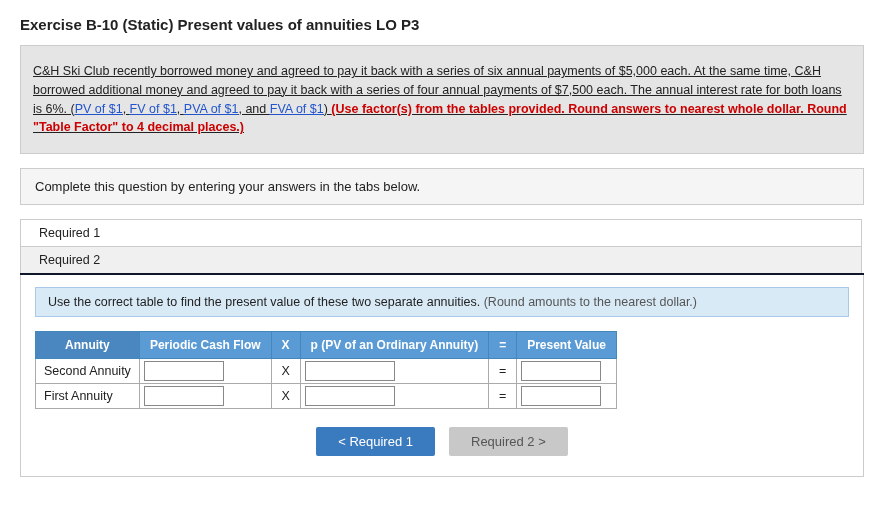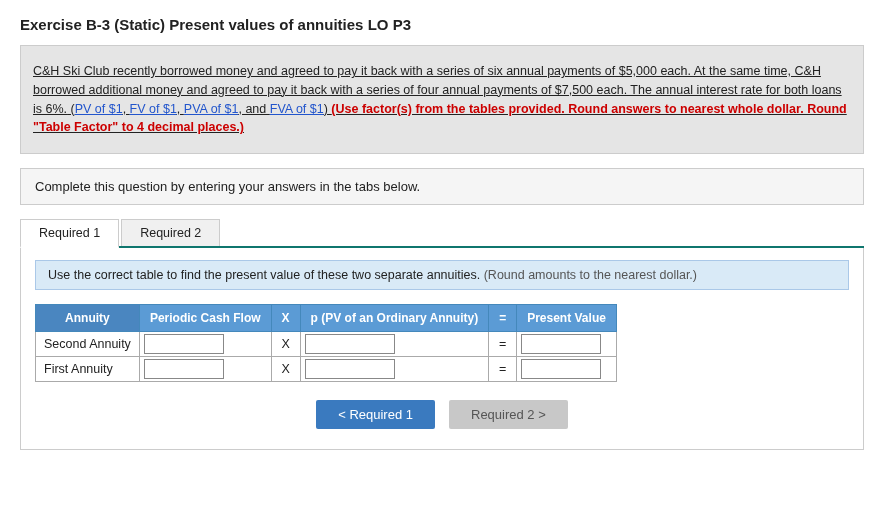--- a/index.html
+++ b/index.html
@@ -37,22 +37,23 @@
     .instruction-box {
       background: #f5f5f5;
       border: 1px solid #ccc;
       padding: 10px 14px;
       margin-bottom: 14px;
       font-size: 13px;
       font-weight: normal;
     }
     .tabs-row {
       display: flex;
-      border-bottom: 2px solid #0f766e;
+      border-bottom: 2px solid #0f172a;
       margin-bottom: 0;
+      flex-direction: column;
     }
     .tab {
       padding: 6px 18px;
       border: 1px solid #ccc;
       border-bottom: none;
       background: #f0f0f0;
       cursor: pointer;
       font-size: 12.5px;
       margin-right: 2px;
     }
@@ -145,21 +146,21 @@
       color: #fff;
     }
     .btn-secondary {
       background: #c8c8c8;
       color: #555;
     }
   </style>
 </head>
 <body>
 
-<h1>Exercise B-3 (Static) Present values of annuities LO P3</h1>
+<h1>Exercise B-10 (Static) Present values of annuities LO P3</h1>
 
 <div class="problem-text">
   <span>C&amp;H Ski Club recently borrowed money and agreed to pay it back with a series of six annual payments of $5,000 each. At the same time, C&amp;H borrowed additional money and agreed to pay it back with a series of four annual payments of $7,500 each. The annual interest rate for both loans is 6%.</span>
   (<a href="#">PV of $1</a>,
   <a href="#">FV of $1</a>,
   <a href="#">PVA of $1</a>,
   and <a href="#">FVA of $1</a>)
   <span class="red">(Use factor(s) from the tables provided. Round answers to nearest whole dollar. Round "Table Factor" to 4 decimal places.)</span>
 </div>
 

